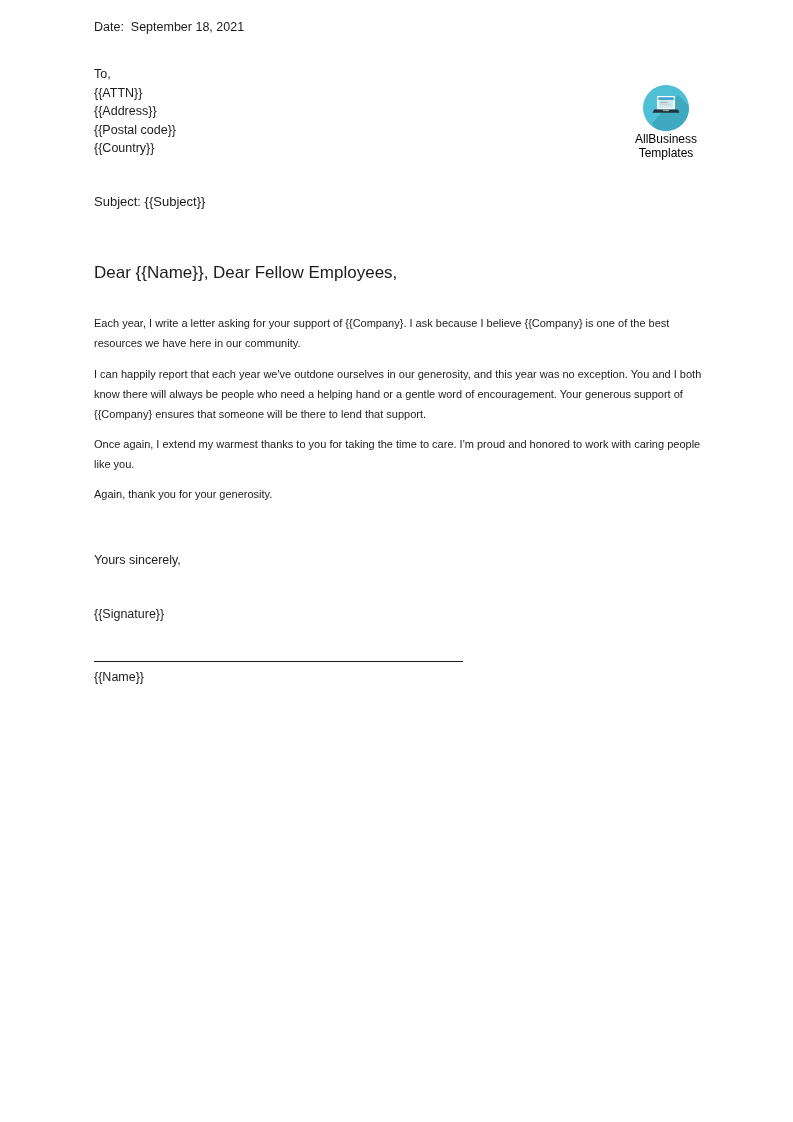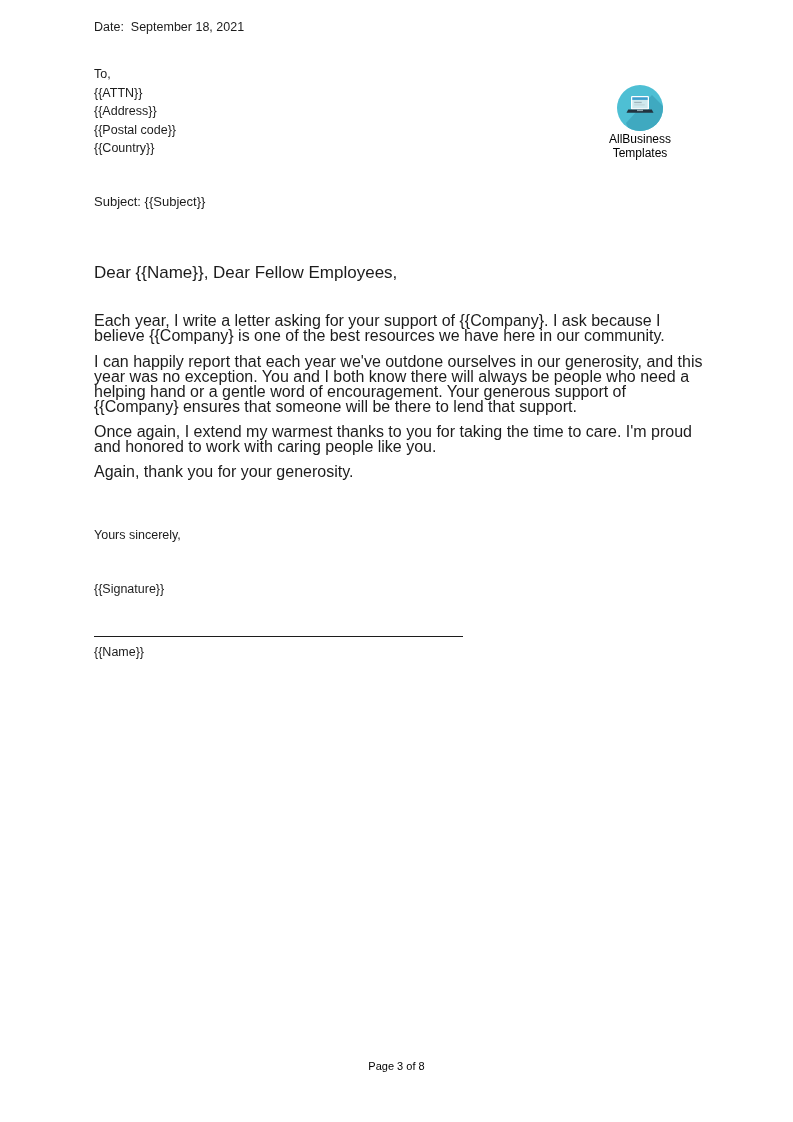--- a/index.html
+++ b/index.html
@@ -42,22 +42,22 @@
     margin-top: 34px;
     font-size: 13px;
     line-height: 19px;
   }
   .salutation {
     margin-top: 52px;
     font-size: 17px;
     line-height: 19px;
   }
   .para {
-    font-size: 16px;
-    line-height: 15px;
+    font-size: 11px;
+    line-height: 20px;
   }
   .para-1 { margin-top: 31px; }
   .para-2 { margin-top: 11px; }
   .para-3 { margin-top: 10px; }
   .para-4 { margin-top: 10px; }
   .valediction {
     margin-top: 47px;
     font-size: 12.5px;
     line-height: 19px;
   }
@@ -82,21 +82,21 @@
     top: 1060px;
     left: 0;
     width: 100%;
     text-align: center;
     font-size: 11px;
     color: #000000;
   }
   .logo {
     position: absolute;
     top: 84px;
-    left: 590px;
+    left: 616px;
     width: 100px;
     text-align: center;
   }
   .logo svg { display: block; margin: 0 auto; }
   .logo-text {
     margin-top: 1px;
     font-size: 12px;
     line-height: 13px;
     color: #000000;
   }
@@ -152,15 +152,14 @@
     <div class="valediction">Yours sincerely,</div>
 
     <div class="signature-placeholder">{{Signature}}</div>
 
     <div class="signature-line"></div>
 
     <div class="signer-name">{{Name}}</div>
 
   </div>
 
-  <div class="footer">Page 3 of 8</div>
 
 </div>
 
 </body></html>

